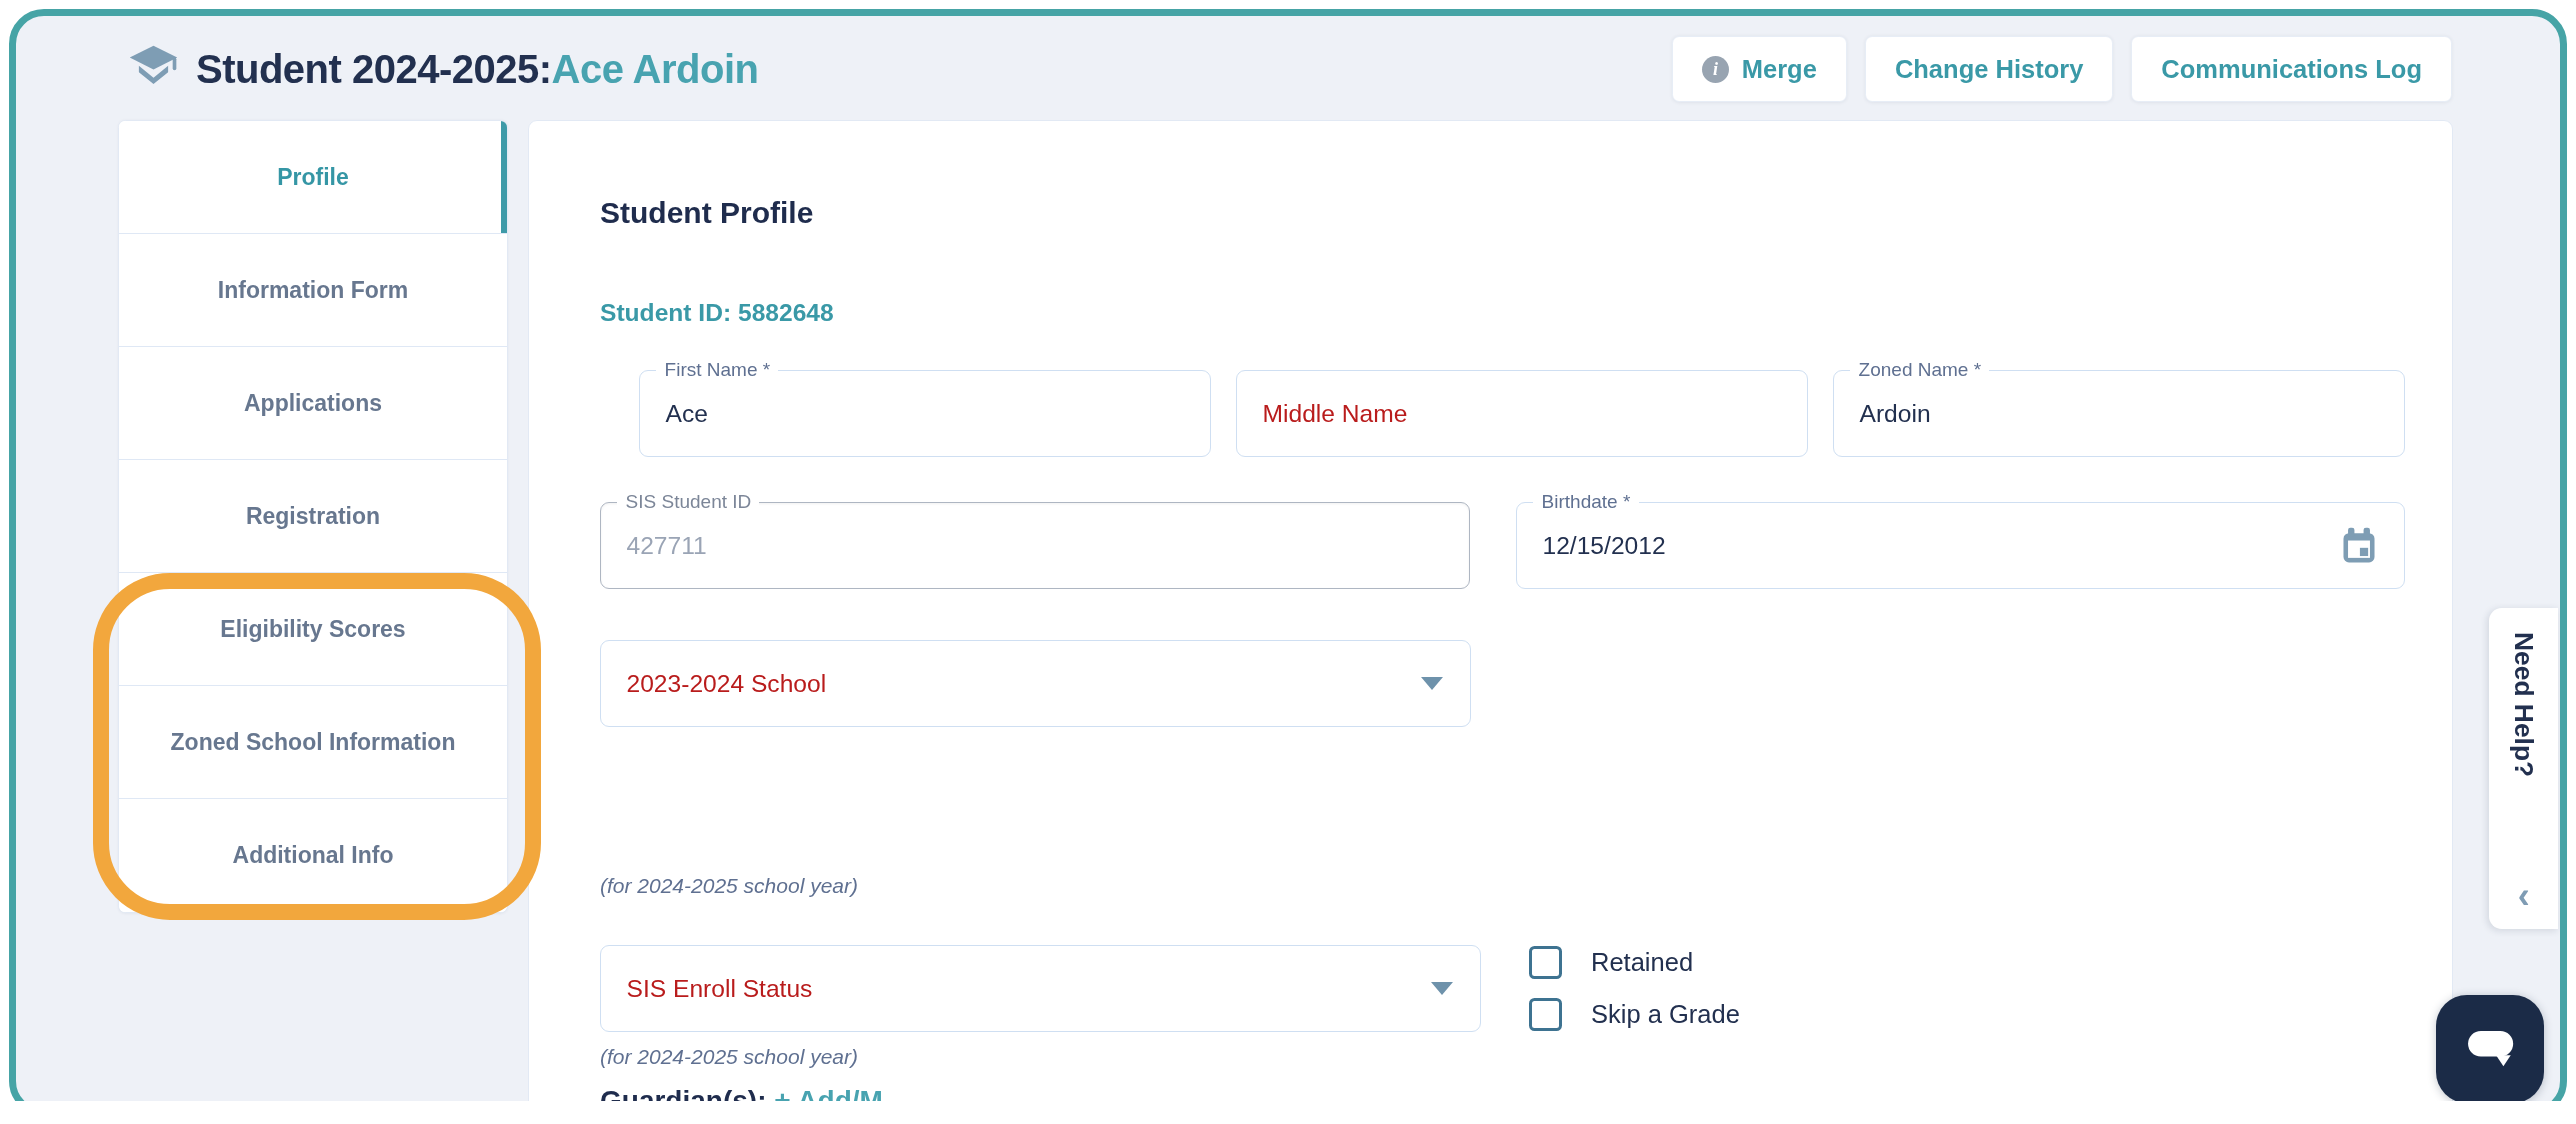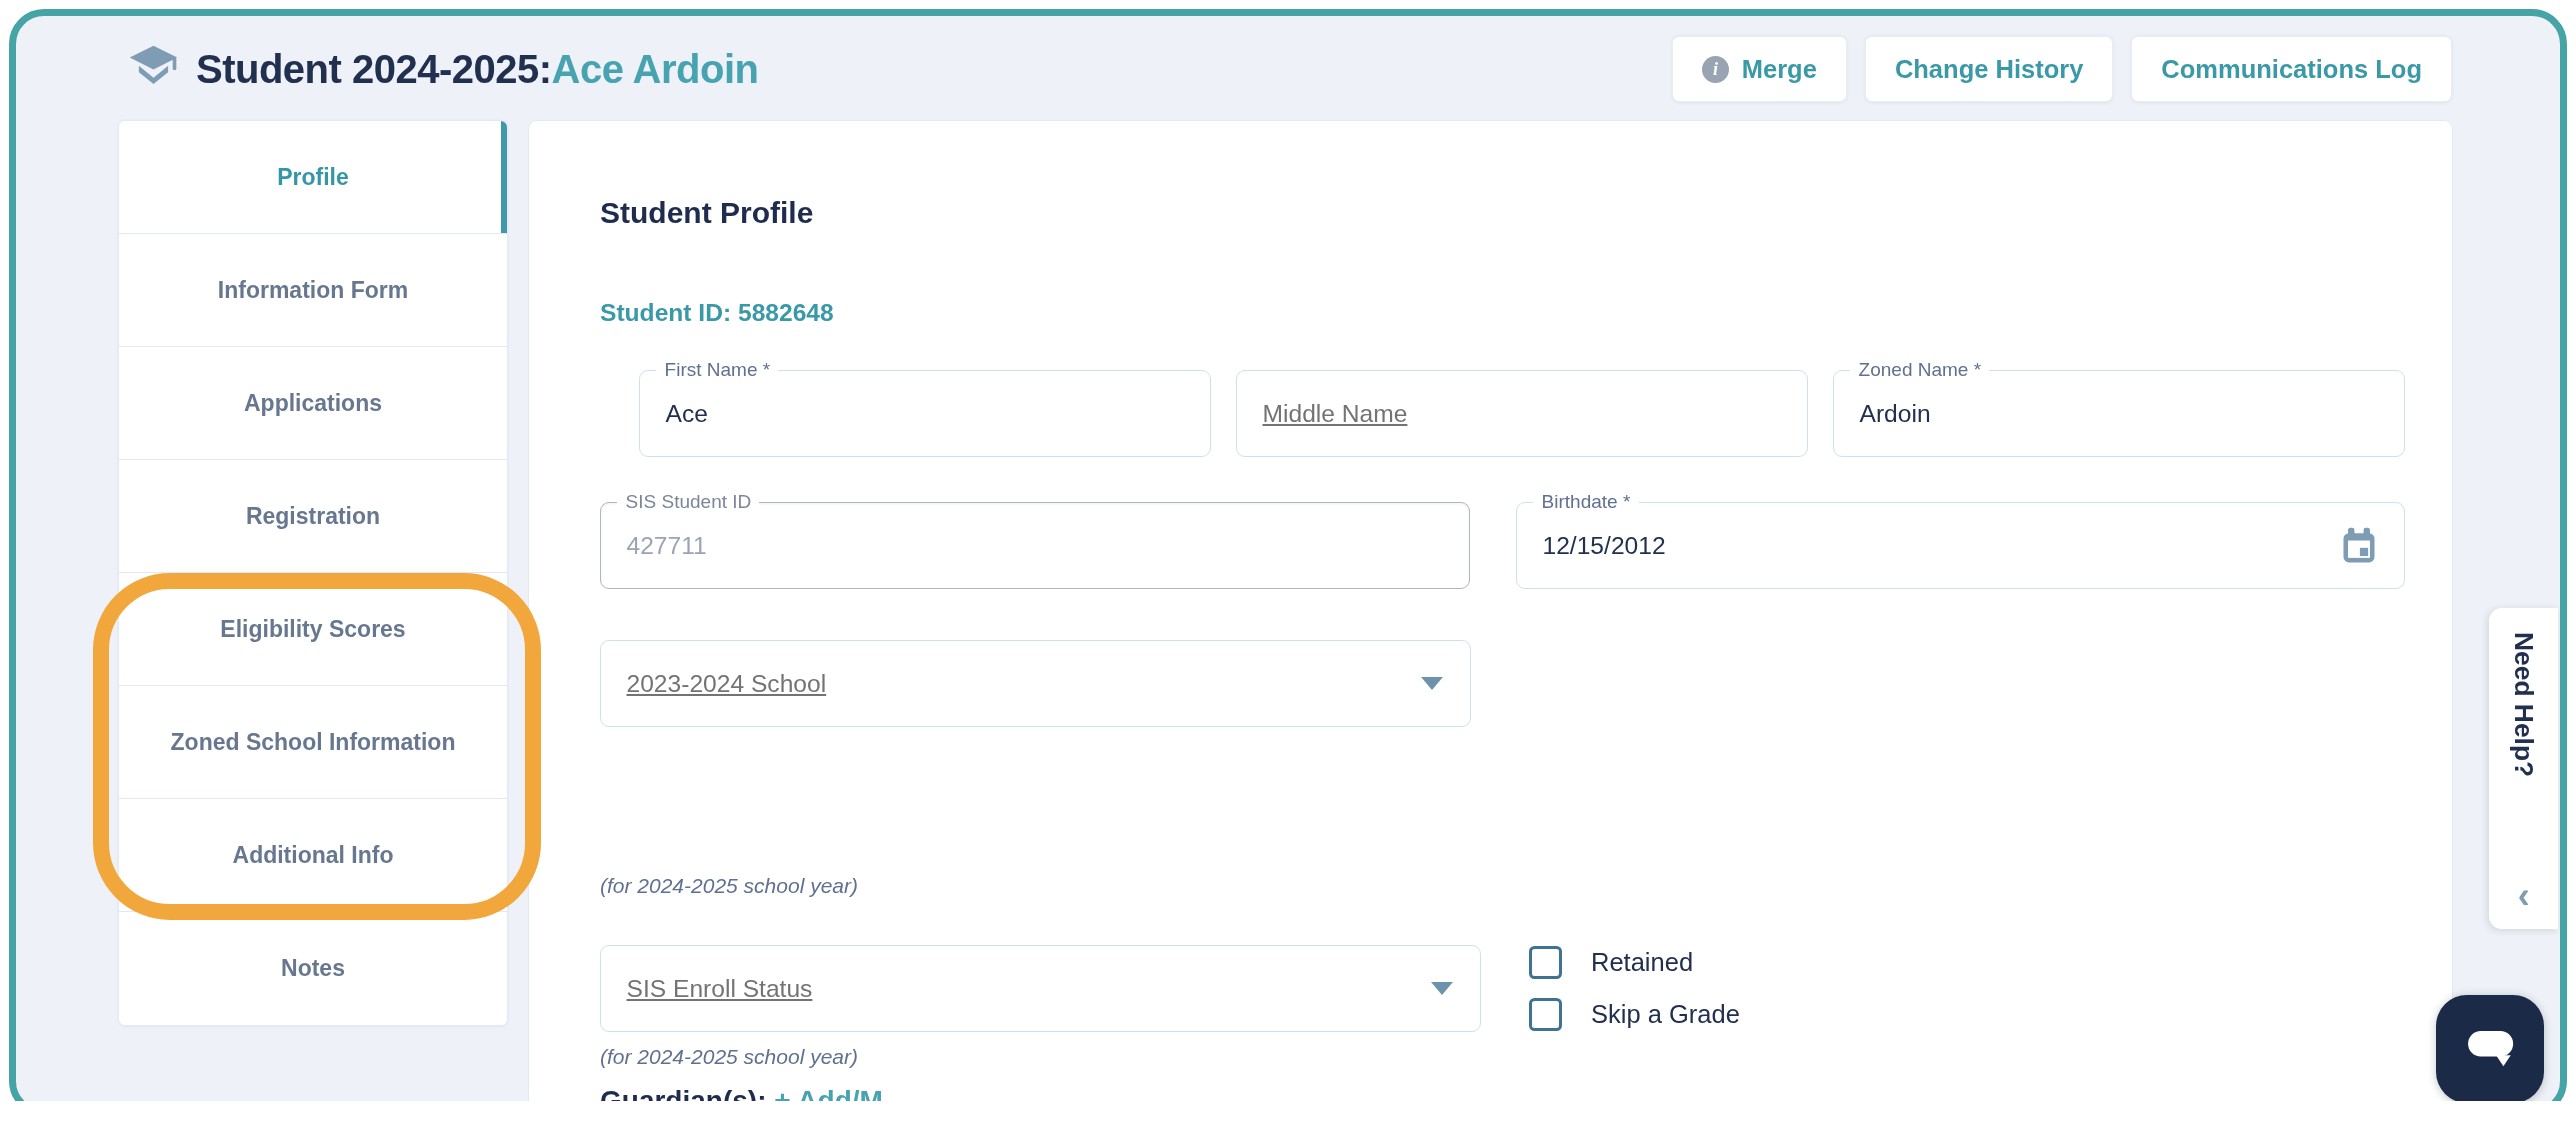--- a/index.html
+++ b/index.html
@@ -72,21 +72,21 @@
     position:relative; height:87px; background:#ffffff;
     border:1.8px solid #cfdff2; border-radius:9px;
     display:flex; align-items:center; padding:0 25.5px; cursor:text;
   }
   .field.select { cursor:pointer; }
   .flabel {
     position:absolute; top:-12.8px; left:16.4px; background:#ffffff; padding:0 8.2px;
     font-size:19px; color:#5f7091; line-height:24px; white-space:nowrap;
   }
   .fvalue { font-size:24.6px; color:#22304f; white-space:nowrap; }
-  .fvalue.placeholder { color:#737373;text-decoration:underline; }
+  .fvalue.placeholder { color:#b91c1c; }
   .field.disabled { border-color:#aeb6c2; box-shadow:inset 0 0.9px 2.7px rgba(0,0,0,.06); }
   .field.disabled .flabel { color:#7c8698; }
   .field.disabled .fvalue { color:#9aa4b5; }
 
   .arrow {
     position:absolute; right:27px; top:50%; margin-top:-6.4px;
     width:0; height:0; border-left:11px solid transparent; border-right:11px solid transparent;
     border-top:13.7px solid #6e92ab;
   }
   .cal-icon { position:absolute; right:24px; top:50%; transform:translateY(-50%); width:42px; height:42px; }
@@ -159,21 +159,20 @@
     </div>
 
     <nav class="sidebar">
       <div class="side-item active">Profile</div>
       <div class="side-item">Information Form</div>
       <div class="side-item">Applications</div>
       <div class="side-item">Registration</div>
       <div class="side-item">Eligibility Scores</div>
       <div class="side-item">Zoned School Information</div>
       <div class="side-item">Additional Info</div>
-      <div class="side-item">Notes</div>
     </nav>
     <div class="annotation-ring"></div>
 
     <main class="panel">
       <h2 class="section-title">Student Profile</h2>
       <div class="student-id">Student ID: 5882648</div>
 
       <div class="row row-names">
         <div class="field">
           <span class="flabel">First Name *</span>

